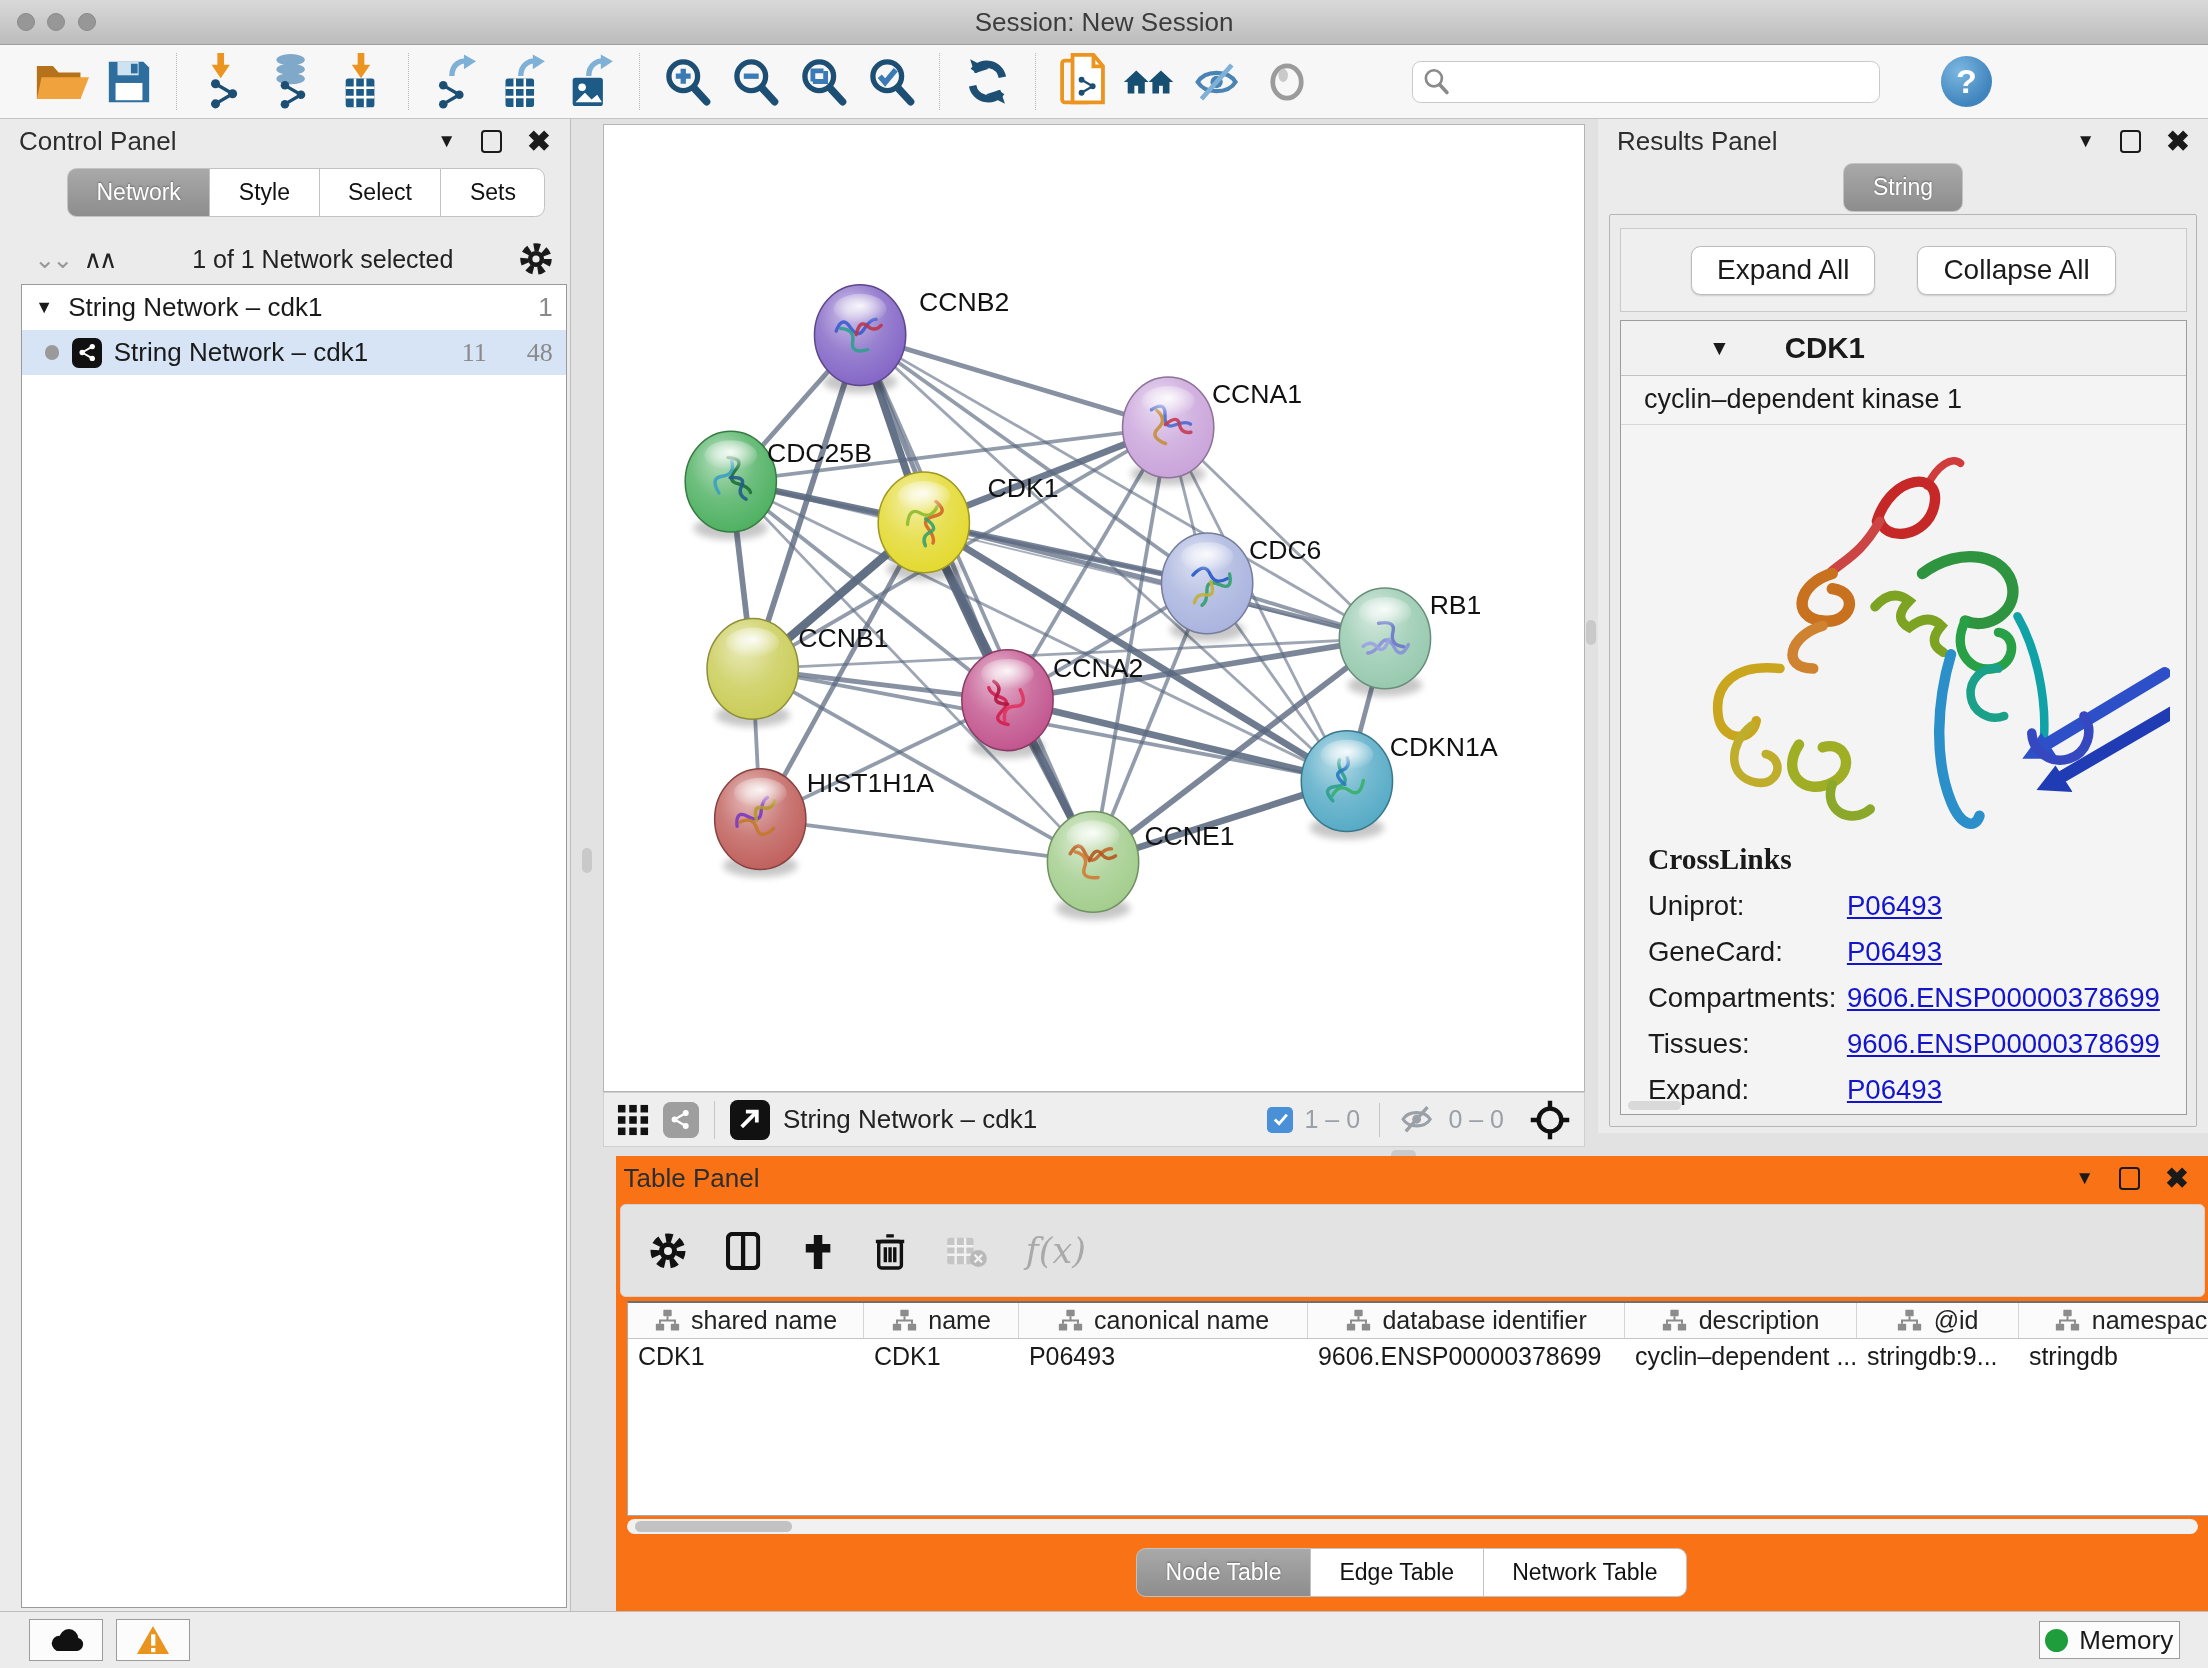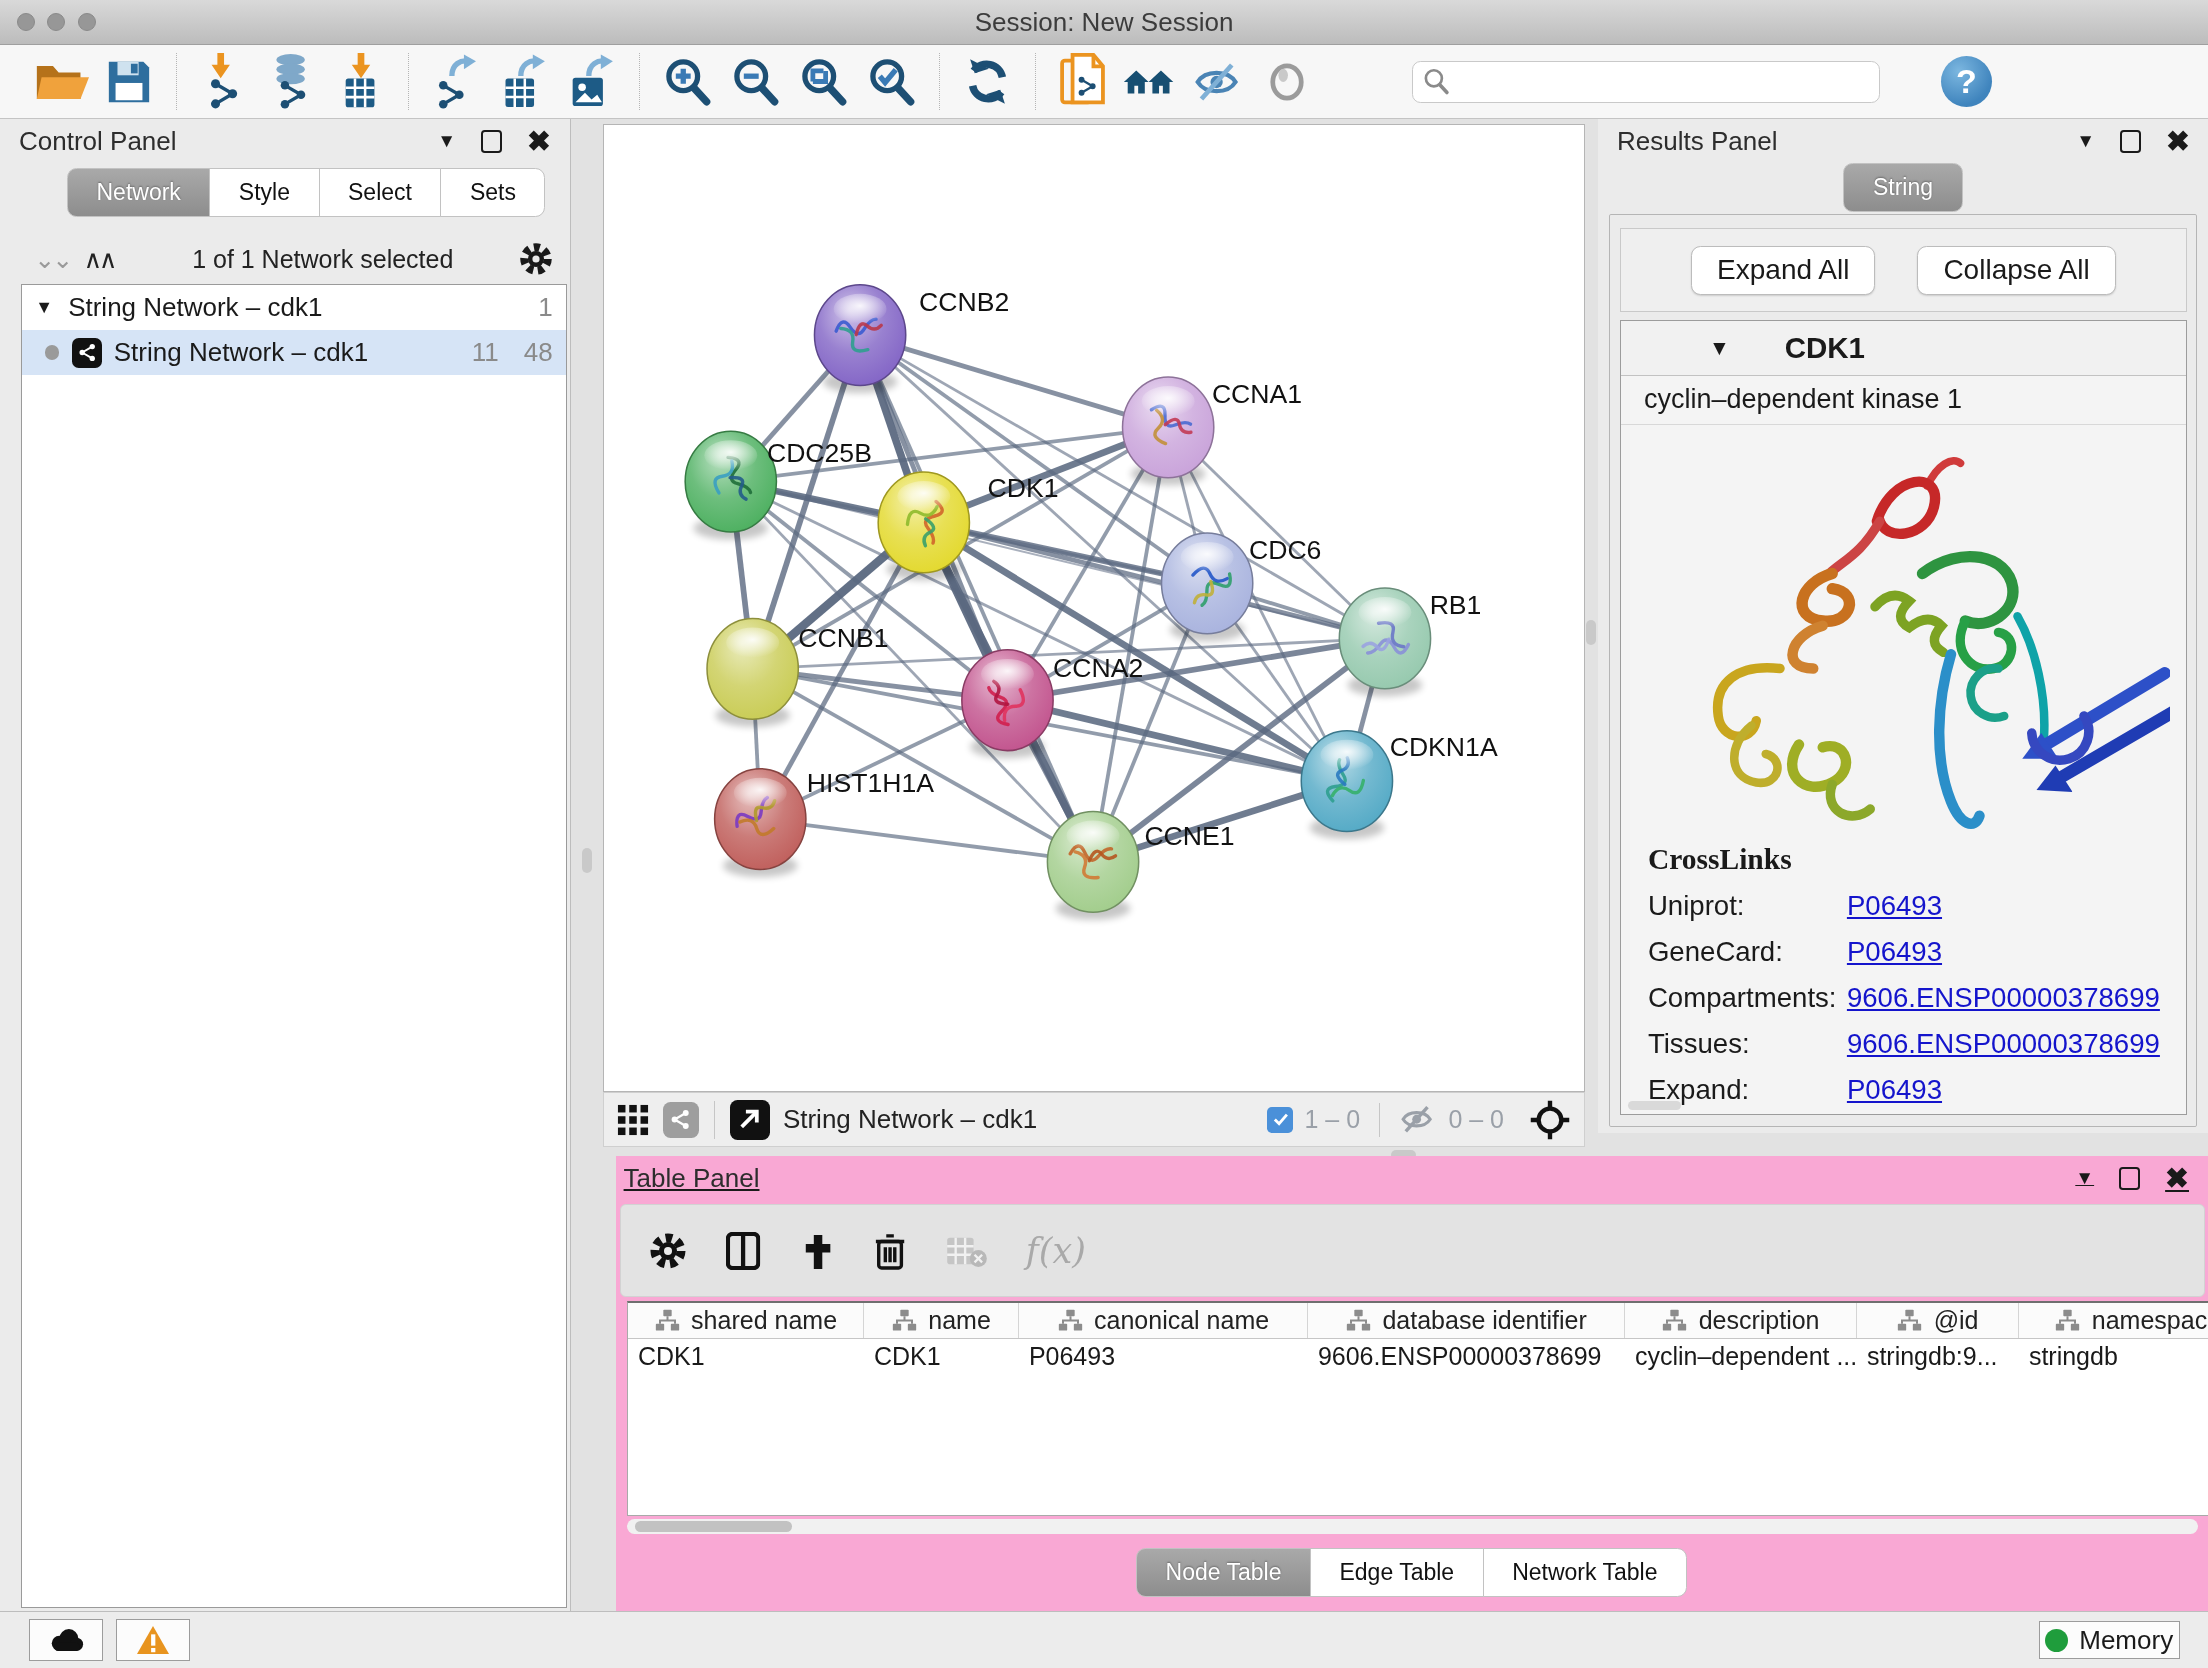--- a/index.html
+++ b/index.html
@@ -52,21 +52,21 @@
   .chev { font-size:25px; letter-spacing:-2.9px; margin-right:13.3px; }
   .cp-sub-label { flex:1; text-align:center; }
   .listbox { position:absolute; left:21px; top:165px; width:546px; height:1324px; background:#fff; border:1.9px solid #9a9a9a; }
   .net-row { display:flex; align-items:center; height:45px; padding:0 13.3px; font-size:26px; }
   .net-row .count { margin-left:auto; color:#8a8a8a; }
   .net-row.child { background:#d6e4f6; }
   .net-row .dot { width:14.3px; height:14.3px; border-radius:50%; background:#9a9a9a; margin:0 13.3px 0 9.5px; }
   .row-disclosure { font-size:18px; margin-right:15px; }
   .share-badge { width:30px; height:30px; background:#111; border-radius:6.7px; display:flex; align-items:center;
     justify-content:center; margin-right:11.4px; }
-  .counts2 { margin-left:auto; color:#8a8a8a; display:flex; gap:25px; }
+  .counts2 { margin-left:auto; color:#8a8a8a; display:flex; gap:40px;font-family:Liberation Serif, serif; }
 
   
   .net-canvas { position:absolute; left:603px; top:124px; width:982px; height:968px; background:#fff;
     border:1px solid #b5b5b5; }
   .net-footer { position:absolute; left:603px; top:1092px; width:982px; height:55px; background:#eeeeee;
     border:1px solid #cfcfcf; display:flex; align-items:center; padding:0 13.3px; }
   .nf-sep { width:0; height:38px; border-left:1px solid #c6c6c6; margin:0 15px; }
   .nf-title { font-size:26px; color:#222; margin-left:13.3px; }
   .nf-right { margin-left:auto; display:flex; align-items:center; gap:11.4px; color:#9aa0a8; font-size:25px; }
   .nf-check { width:26px; height:26px; border-radius:4.8px; background:#4a90d9; display:flex; align-items:center;
@@ -89,21 +89,21 @@
   .entry-name { font-size:29.5px; font-weight:bold; margin-left:55px; }
   .entry-desc { height:49px; display:flex; align-items:center; padding-left:23px; font-size:27px;
     border-bottom:1px solid #d8d8d8; }
   .xl-title { font-size:29.5px; font-weight:bold; font-family:"Liberation Serif", serif; }
   .xl-row { display:flex; font-size:27.6px; margin-top:14px; }
   .xl-label { width:226px; padding-left:27px; }
   .xl-value a { color:#1414cc; text-decoration:underline; }
   .hthumb { position:absolute; left:7.6px; bottom:3.8px; width:53px; height:9.5px; background:#d9d9d9; border-radius:4.8px; }
 
   
-  .table-panel { position:absolute; left:616px; top:1156px; width:1592px; height:456px; background:#f9a8d4;text-decoration:underline; }
+  .table-panel { position:absolute; left:616px; top:1156px; width:1592px; height:456px; background:#f97316; }
   .tp-toolbar { position:absolute; left:3.8px; top:48px; width:1585px; height:93px; background:#e3e3e3;
     border:1px solid #d2d2d2; border-radius:5.7px; display:flex; align-items:center; padding:0 27px; gap:38px; }
   .fx { font-family:"DejaVu Serif", serif; font-style:italic; font-size:35px; color:#a9a9a9; }
   .datatable { position:absolute; left:11.4px; top:145px; width:1704px; height:215px; background:#fff;
     border:1px solid #a9a9a9; border-top:2.9px solid #6f6f6f; overflow:hidden; }
   .dt-header { display:flex; height:36px; border-bottom:1.9px solid #c6c6c6; background:#fbfbfb; }
   .dt-hcell { display:flex; align-items:center; justify-content:center; gap:11.4px; font-size:25px; color:#222;
     border-right:1px solid #d5d5d5; flex:none; }
   .dt-row { display:flex; height:34px; align-items:center; }
   .dt-cell { padding-left:9.5px; font-size:25px; flex:none; white-space:nowrap; overflow:hidden; }

